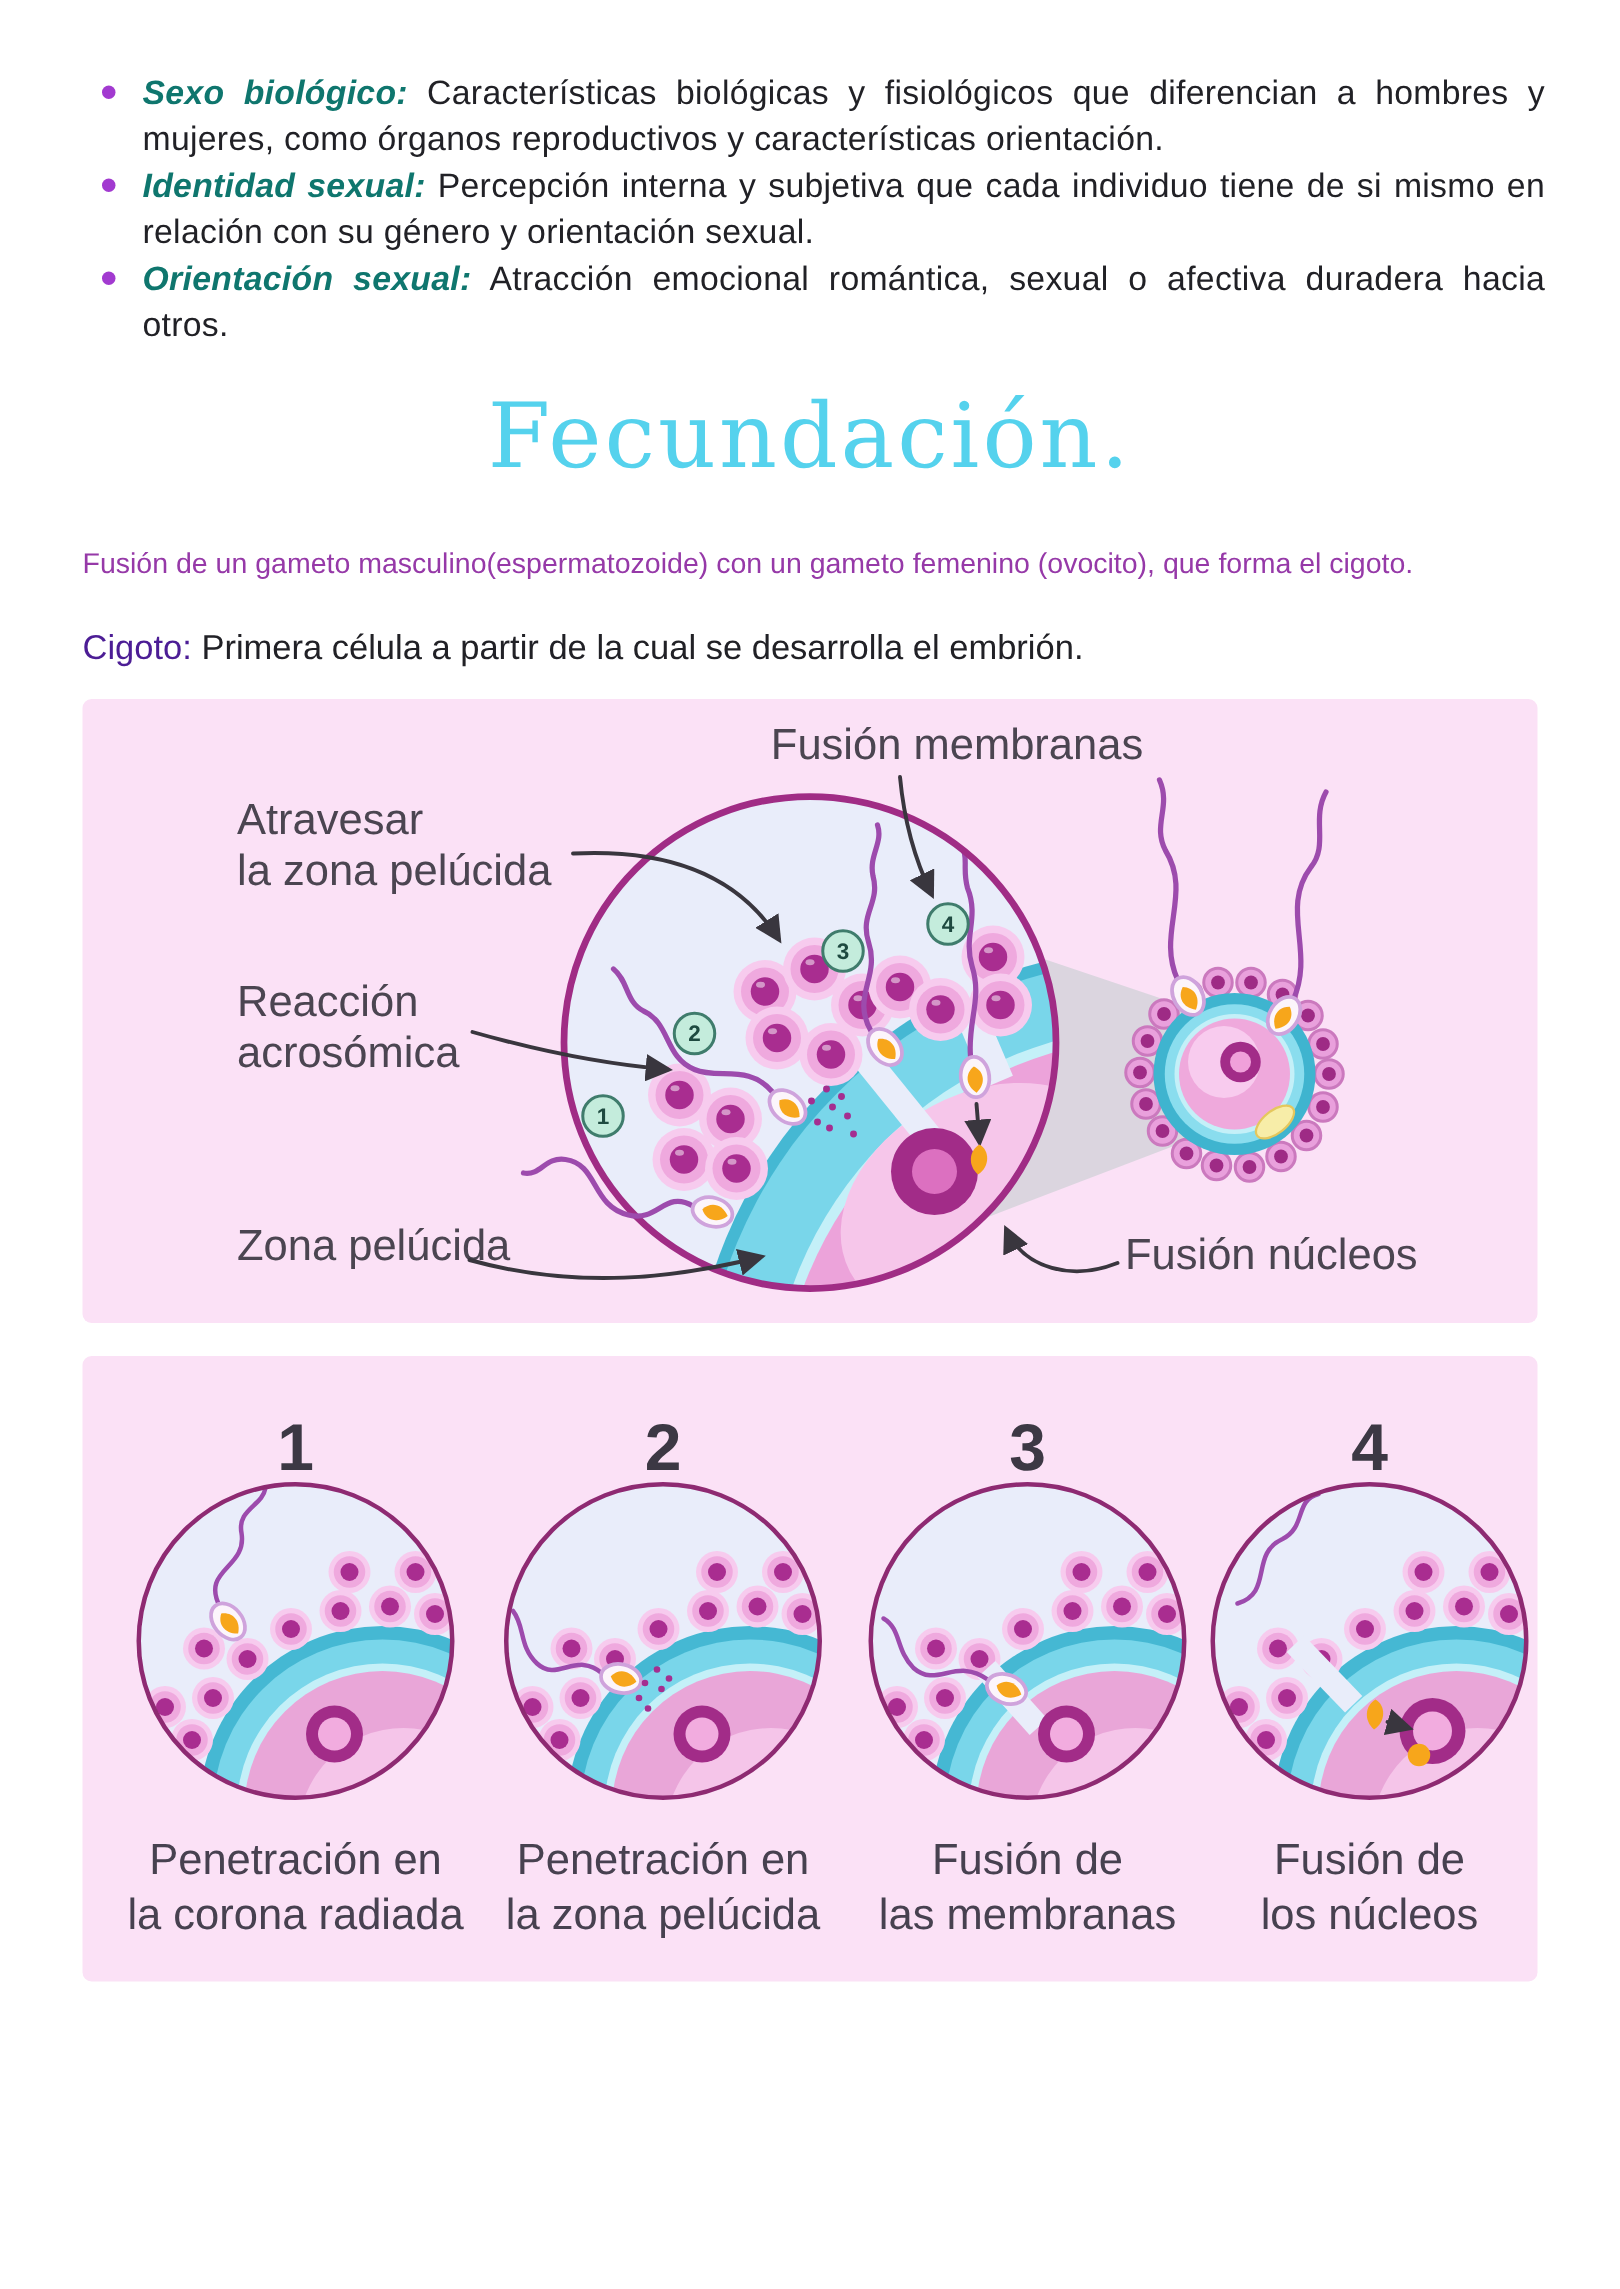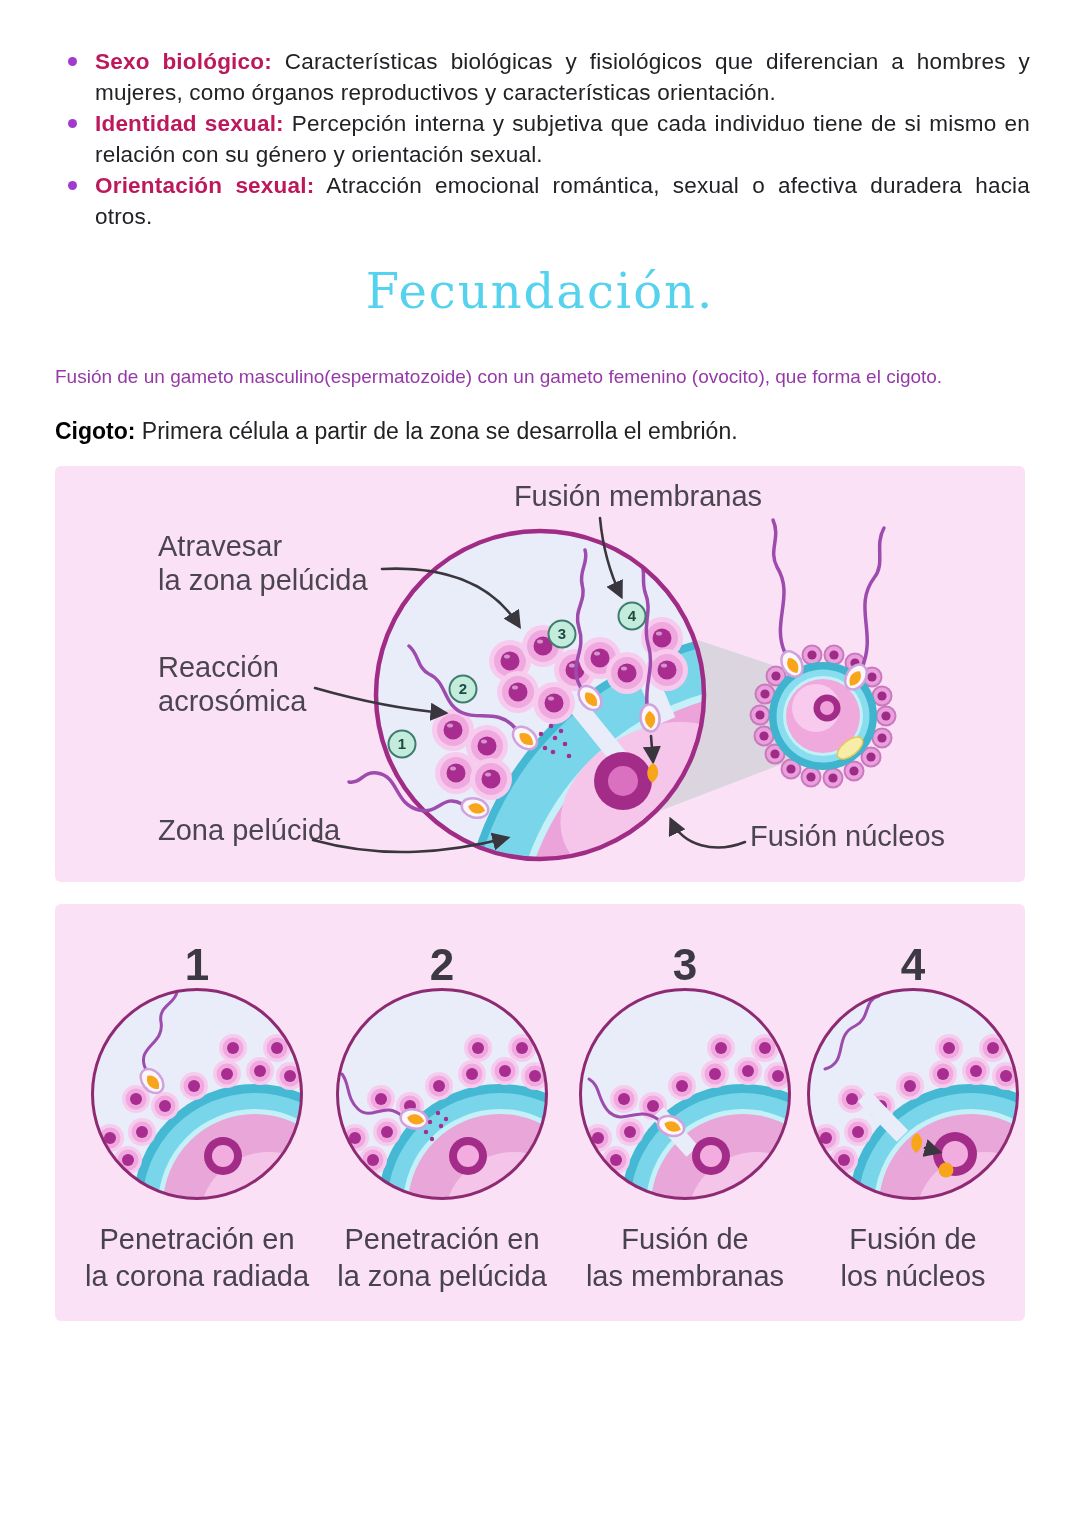--- a/index.html
+++ b/index.html
@@ -9,32 +9,32 @@
   }
   .bullets { margin:46px 50px 0 95px; width:935px; list-style:none; }
   .bullets li {
     position:relative; font-size:22.5px; line-height:31px; color:#212126;
     text-align:justify; letter-spacing:.2px;
   }
   .bullets li::before {
     content:""; position:absolute; left:-27px; top:11px; width:9px; height:9px;
     border-radius:50%; background:#A23AD0;
   }
-  .term { color:#be185d; font-weight:bold; }
+  .term { color:#0f766e; font-weight:bold;font-style:italic; }
   h1.title {
     margin-top:30px; text-align:center; color:#55D2ED;
-    font-family:"DejaVu Serif", serif; font-size:48px; font-weight:normal;
+    font-family:"DejaVu Serif", serif; font-size:60px; font-weight:normal;
     letter-spacing:2px; line-height:58px;
   }
   p.intro {
     margin:40px 50px 0 55px; width:975px; color:#9639A8; font-size:19px;
     line-height:34px; text-align:justify;
   }
   p.zygote { margin:22px 50px 0 55px; width:975px; font-size:23px; line-height:30px; color:#212126; }
-  .cyan-term { color:#000000; font-weight:bold; }
+  .cyan-term { color:#4c1d95; font-weight:normal; }
   .panel {
     margin-left:55px; width:970px; background:#FBE1F6; border-radius:6px;
   }
   .panel1 { margin-top:20px; height:416px; }
   .panel2 { margin-top:22px; height:417px; }
   svg { display:block; }
   .tail  { stroke:#9D4BAD; stroke-width:3.5; fill:none; stroke-linecap:round; }
   .tail2 { stroke:#9D4BAD; stroke-width:3;   fill:none; stroke-linecap:round; }
   .arrow { stroke:#39363E; stroke-width:2.6; fill:none; stroke-linecap:round; marker-end:url(#arr); }
   .dlabel  { font-family:"Liberation Sans",sans-serif; font-size:29px; fill:#4B4551; }
@@ -56,21 +56,21 @@
   <li>
     <span class="term">Orientación sexual:</span><span> Atracción emocional romántica, sexual o afectiva duradera hacia otros.</span>
   </li>
 </ul>
 
 <h1 class="title">Fecundación.</h1>
 
 <p class="intro">Fusión de un gameto masculino(espermatozoide) con un gameto femenino (ovocito), que forma el cigoto.</p>
 
 <p class="zygote">
-  <span class="cyan-term">Cigoto:</span><span> Primera célula a partir de la zona se desarrolla el embrión.</span>
+  <span class="cyan-term">Cigoto:</span><span> Primera célula a partir de la cual se desarrolla el embrión.</span>
 </p>
 
 <div class="panel panel1">
 <svg width="970" height="416" viewBox="0 0 970 416">
   <defs>
     <marker id="arr" viewBox="0 0 10 10" refX="8" refY="5" markerWidth="7" markerHeight="7" orient="auto-start-reverse">
       <path d="M0,0 L10,5 L0,10 z" fill="#39363E"></path>
     </marker>
     <clipPath id="c1">
           <circle cx="485" cy="229" r="164"></circle>

